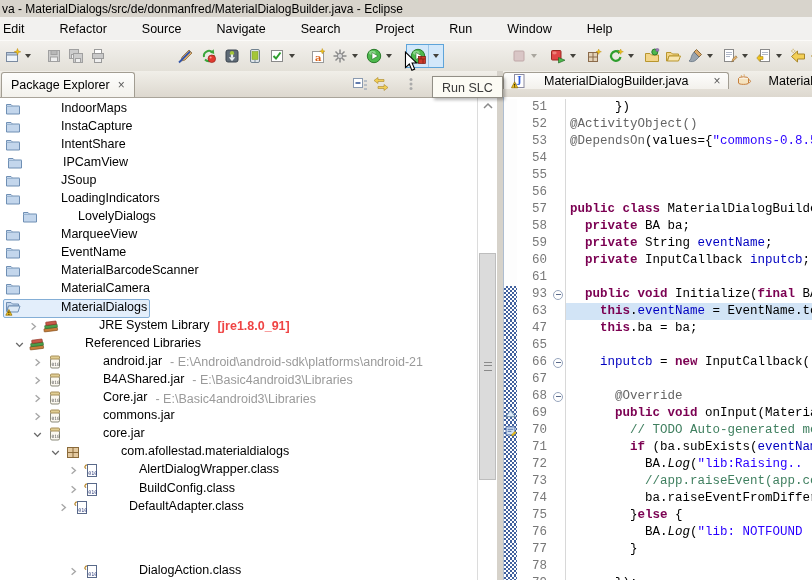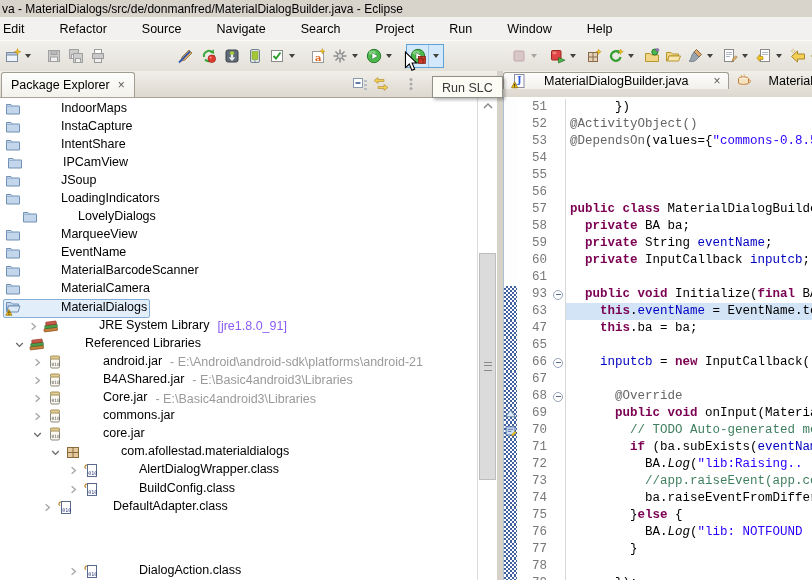--- a/index.html
+++ b/index.html
@@ -41,21 +41,21 @@
   
   #tree{position:absolute;top:26px;left:0;right:19px;bottom:0;overflow:hidden;padding-top:3px;}
   .tree-row{height:18.1px;display:flex;align-items:center;font-size:12.5px;white-space:nowrap;}
   .chev{width:15px;height:15px;flex:none;}
   .chev svg{width:15px;height:15px;}
   .ticon{width:16px;height:16px;flex:none;margin-right:4px;}
   .ticon svg{width:16px;height:16px;}
   .tsel{display:flex;height:17px;padding:0 2px 0 1px;border:1px solid transparent;gap:36px;}
   .tsel.selected{background:#e3eefb;border:1px solid #84aed6;border-radius:2px;}
   .tdec{color:#9a9a9a;margin-left:5px;}
-  .tdec.jre{color:#8b5cf6;}
+  .tdec.jre{color:#ef4444;font-weight:bold;}
   
   #pe-scrollbar{position:absolute;top:26px;right:0;width:19px;bottom:0;background:#fff;
                 border-left:1px solid #dcdcdc;}
   .sb-btn{height:17px;display:flex;align-items:center;justify-content:center;}
   .sb-thumb{position:absolute;left:1px;right:1px;top:156px;height:225px;background:#dbdbdb;
             border:1px solid #bdbdbd;}
   .sb-grip{position:absolute;left:4px;top:108px;width:8px;height:7px;
            border-top:1px solid #8a8a8a;border-bottom:1px solid #8a8a8a;}
   .sb-grip::after{content:"";display:block;margin-top:2px;height:1px;background:#8a8a8a;}
   
@@ -749,21 +749,21 @@
             <span class="chev"><svg>
                 <use href="#sym-chev-right"></use>
               </svg></span>
             <span class="tsel">
               <span class="ticon"><svg>
                   <use href="#sym-classfile"></use>
                 </svg></span>
               <span>BuildConfig.class</span>
             </span>
           </div>
-          <div class="tree-row" style="padding-left: 40px;">
+          <div class="tree-row" style="padding-left: 56px;">
             <span class="chev"><svg>
                 <use href="#sym-chev-right"></use>
               </svg></span>
             <span class="tsel">
               <span class="ticon"><svg>
                   <use href="#sym-classfile"></use>
                 </svg></span>
               <span>DefaultAdapter.class</span>
             </span>
           </div>

